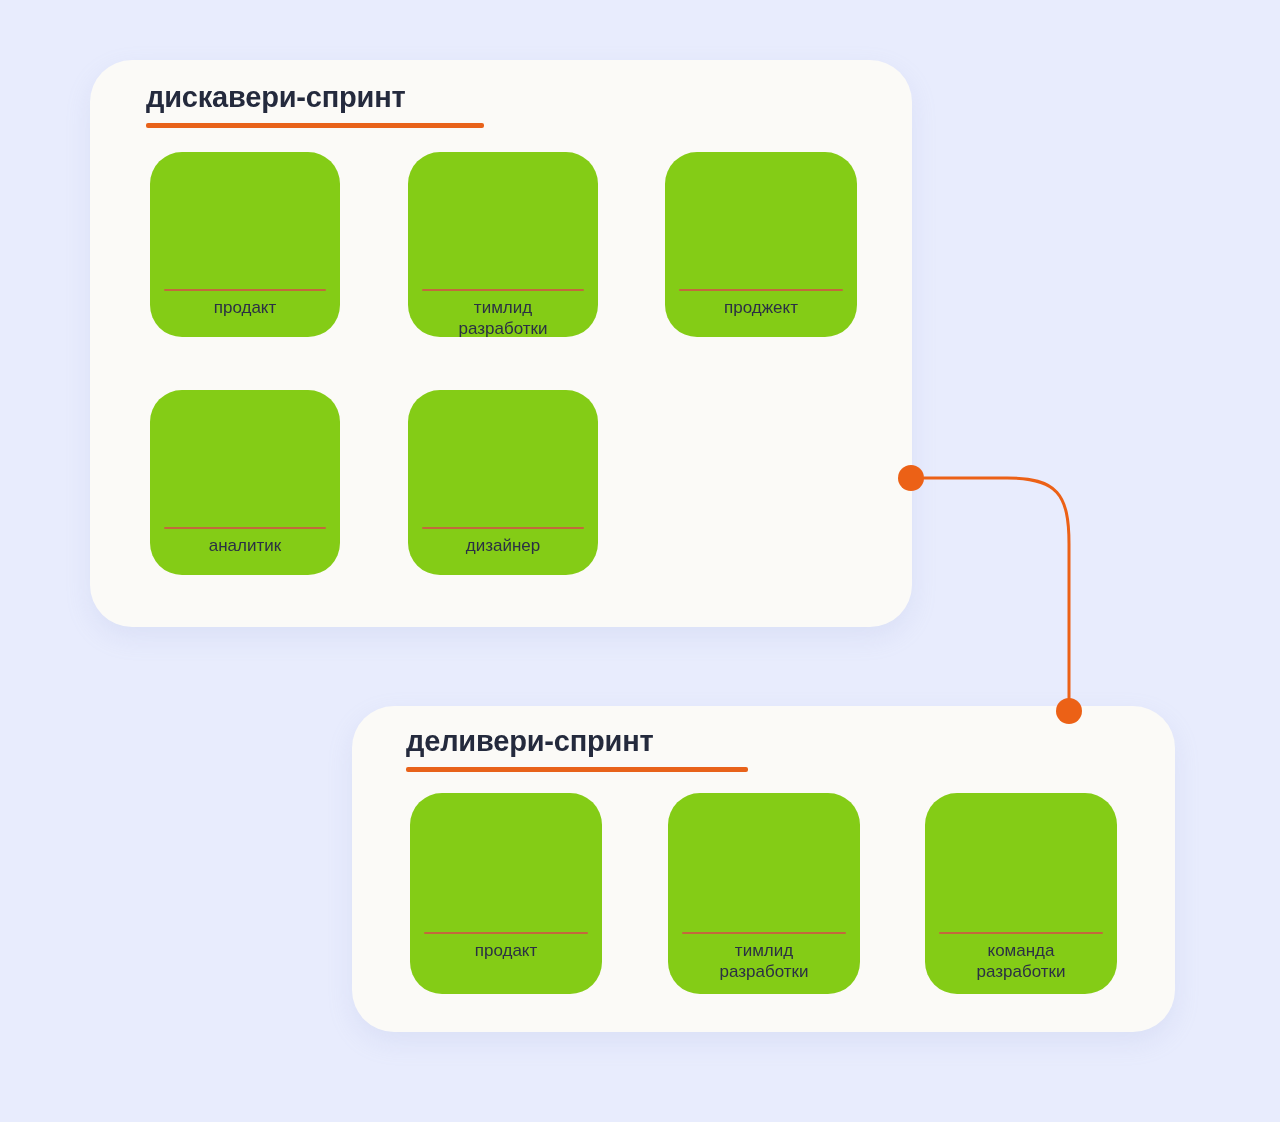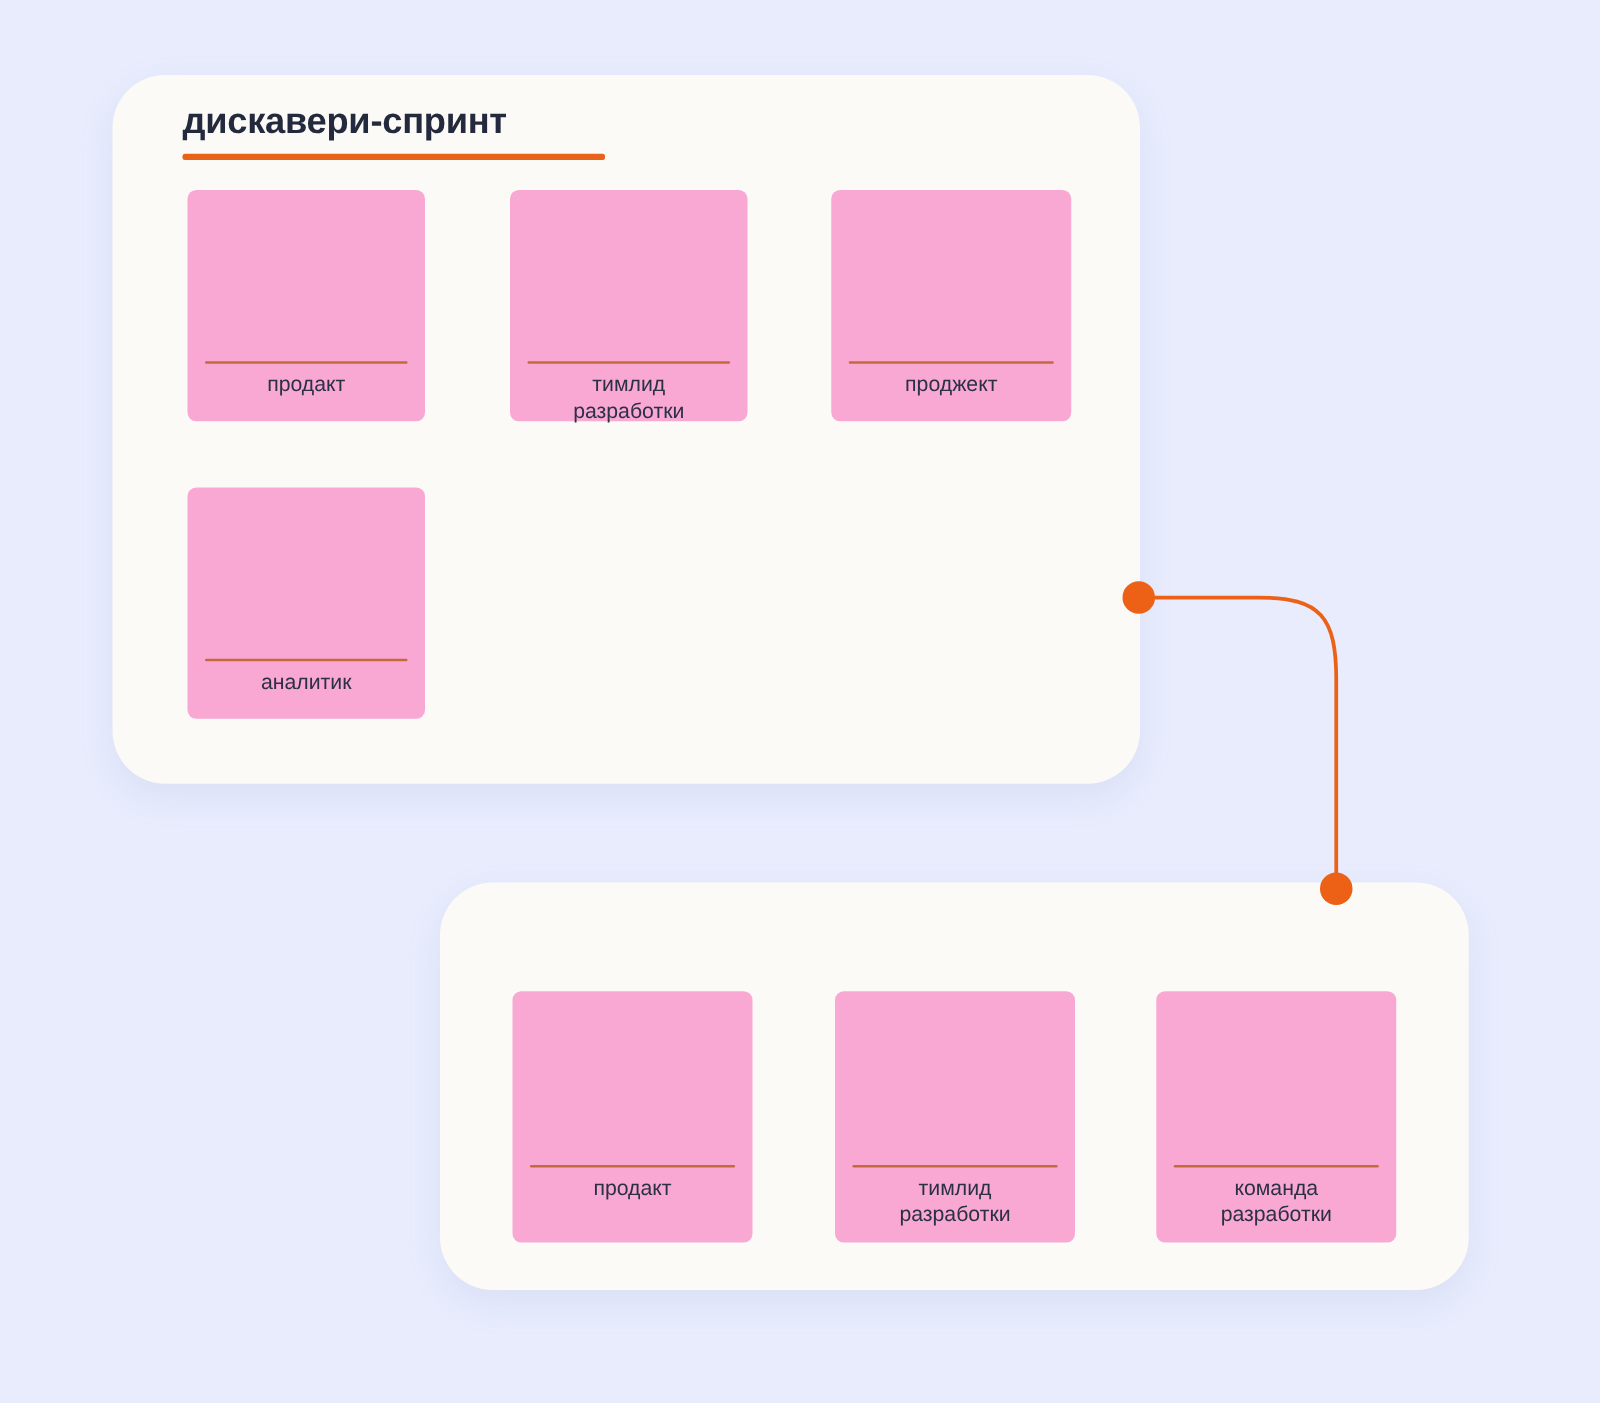--- a/index.html
+++ b/index.html
@@ -59,22 +59,22 @@
     margin-top: 9px;
     height: 5px;
     border-radius: 2px;
     background: #e8621a;
   }
   .panel--discovery .title-rule { width: 338px; }
 
   
   .card {
     position: absolute;
-    background: #f9a8d4;
-    border-radius: 7px;
+    background: #84cc16;
+    border-radius: 32px;
   }
   .card-rule {
     position: absolute;
     left: 14px;
     right: 14px;
     height: 2px;
     background: #c3693c;
     border-radius: 1px;
   }
   .card-label {
@@ -143,24 +143,32 @@
   <div class="card d-r2 d-c1">
     <div class="card-rule"></div>
     <div class="card-label">аналитик</div>
   </div>
 
   <div class="card d-r1 d-c3">
     <div class="card-rule"></div>
     <div class="card-label">проджект</div>
   </div>
 
+  <div class="card d-r2 d-c2">
+    <div class="card-rule"></div>
+    <div class="card-label">дизайнер</div>
+  </div>
 
 
   <section class="panel panel--delivery"></section>
 
+  <div style="position:absolute;left:406px;top:724px;">
+    <div class="panel-title">деливери-спринт</div>
+    <div class="title-rule" style="width:342px;"></div>
+  </div>
 
   <div class="card v-r1 v-c1">
     <div class="card-rule"></div>
     <div class="card-label">продакт</div>
   </div>
 
   <div class="card v-r1 v-c2">
     <div class="card-rule"></div>
     <div class="card-label">тимлид
 разработки</div>

